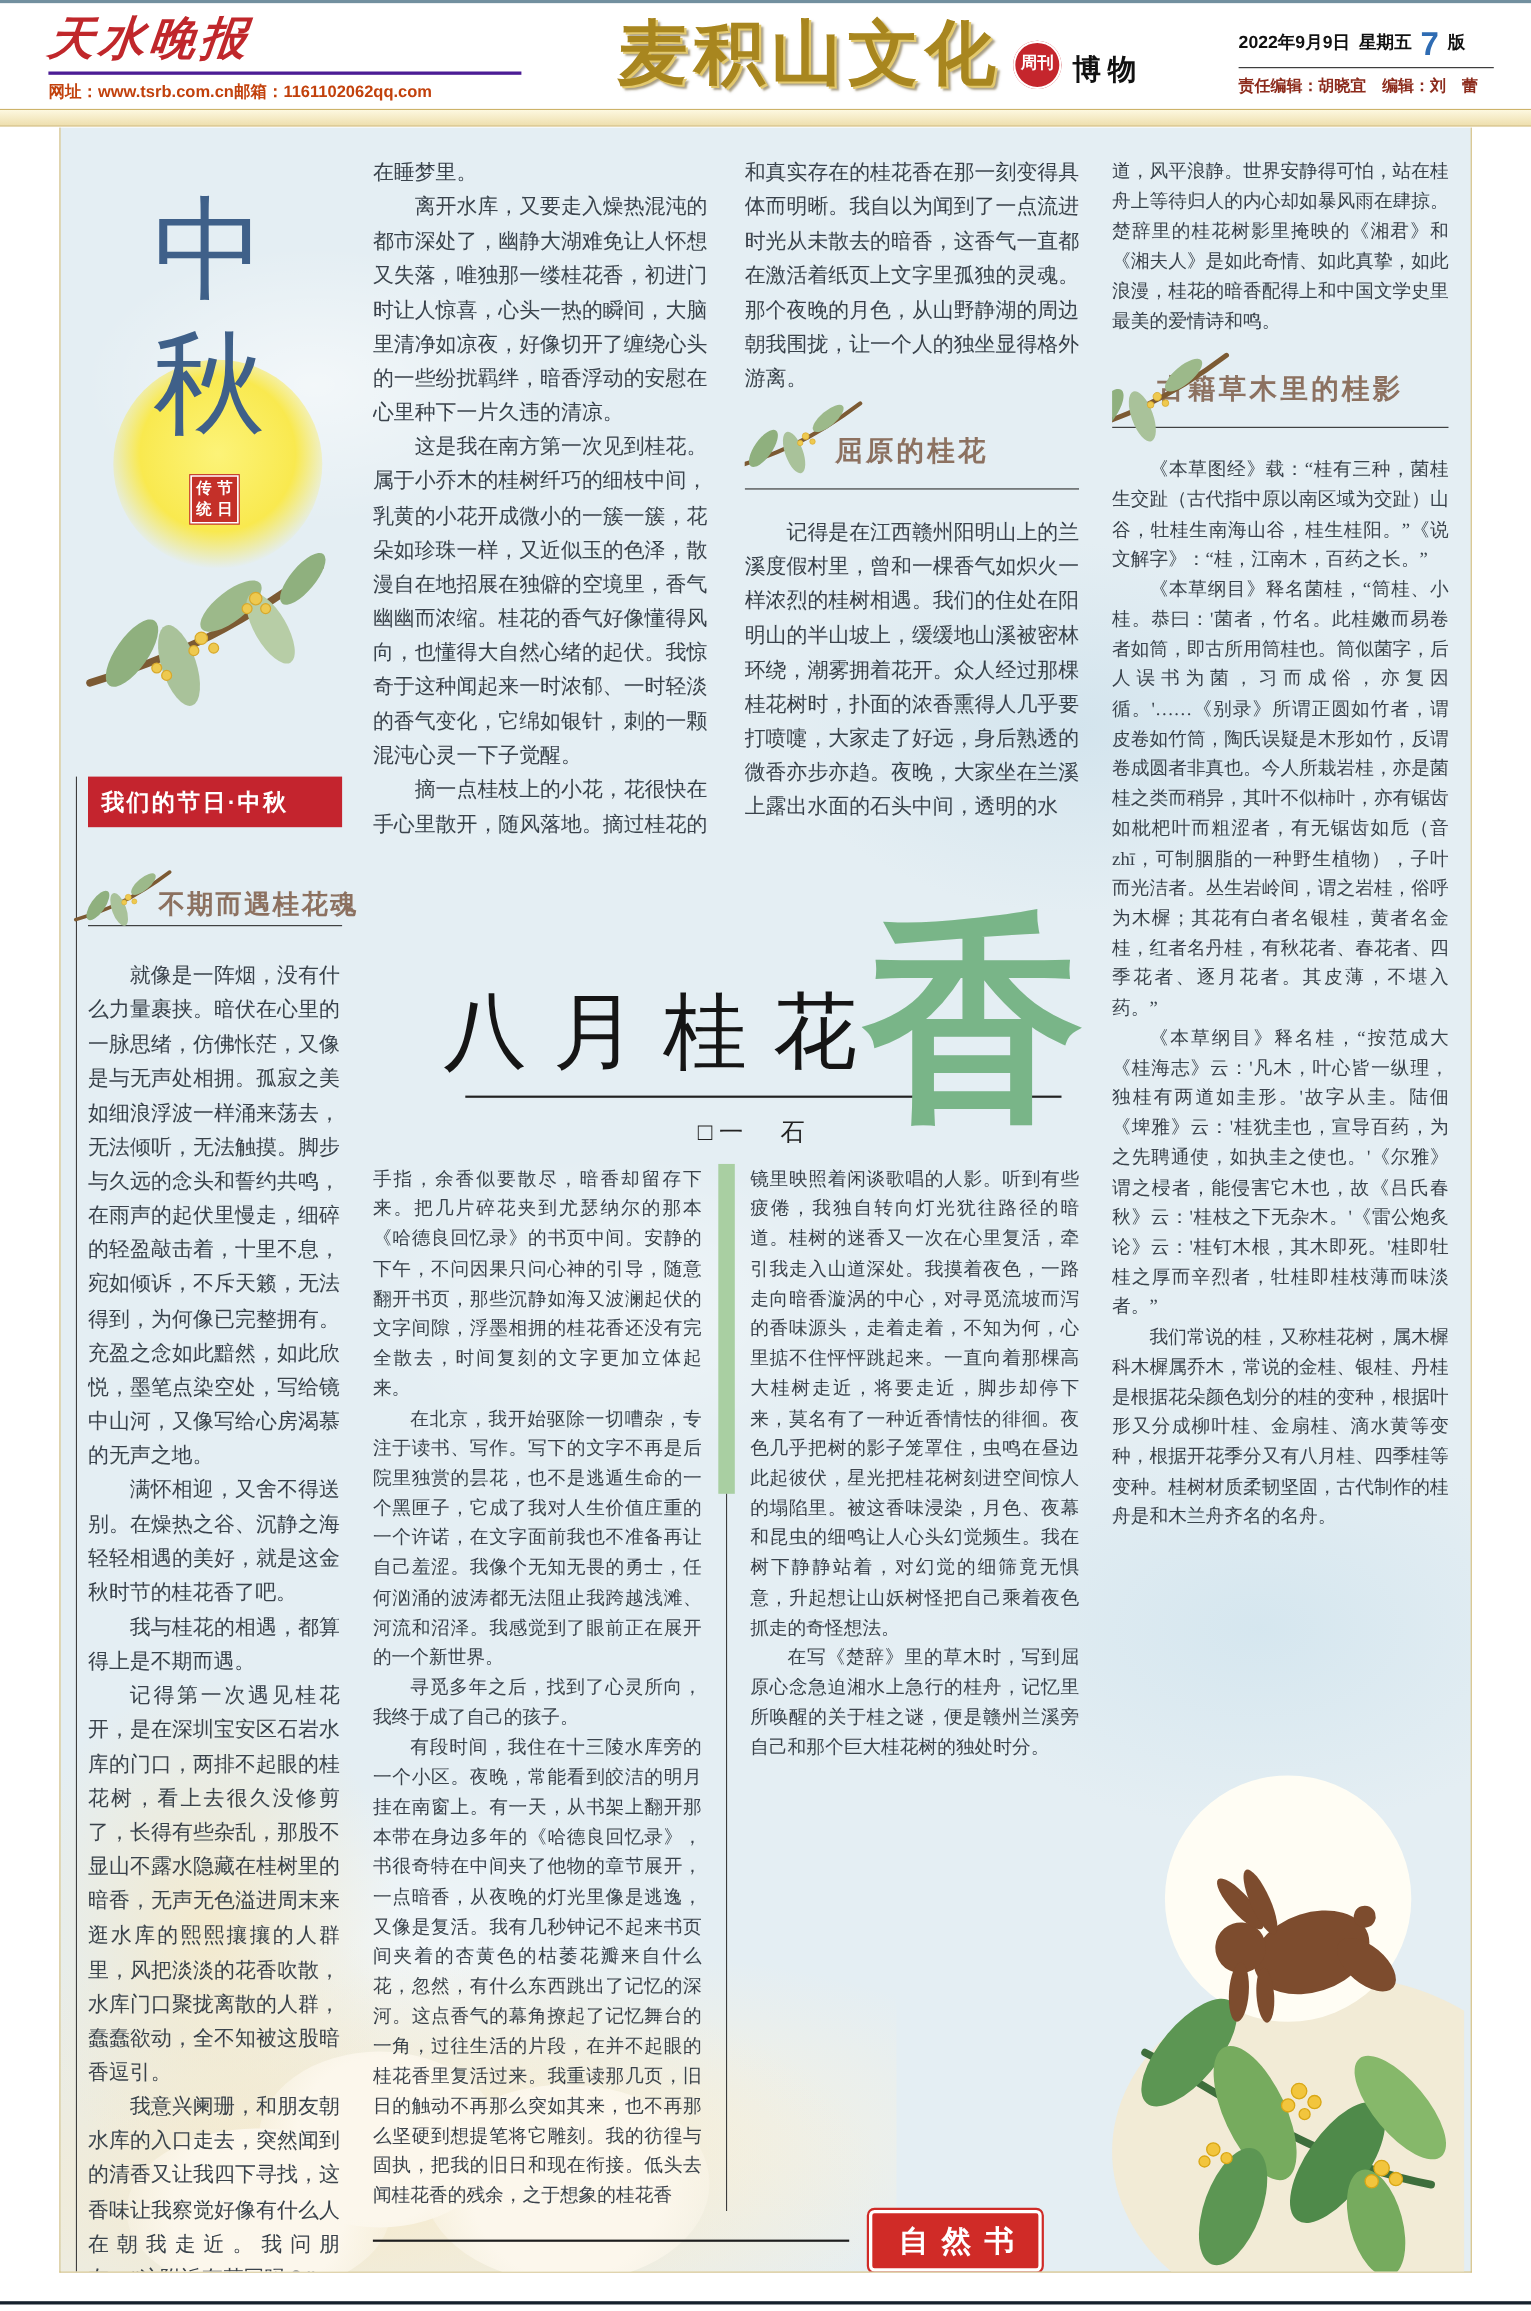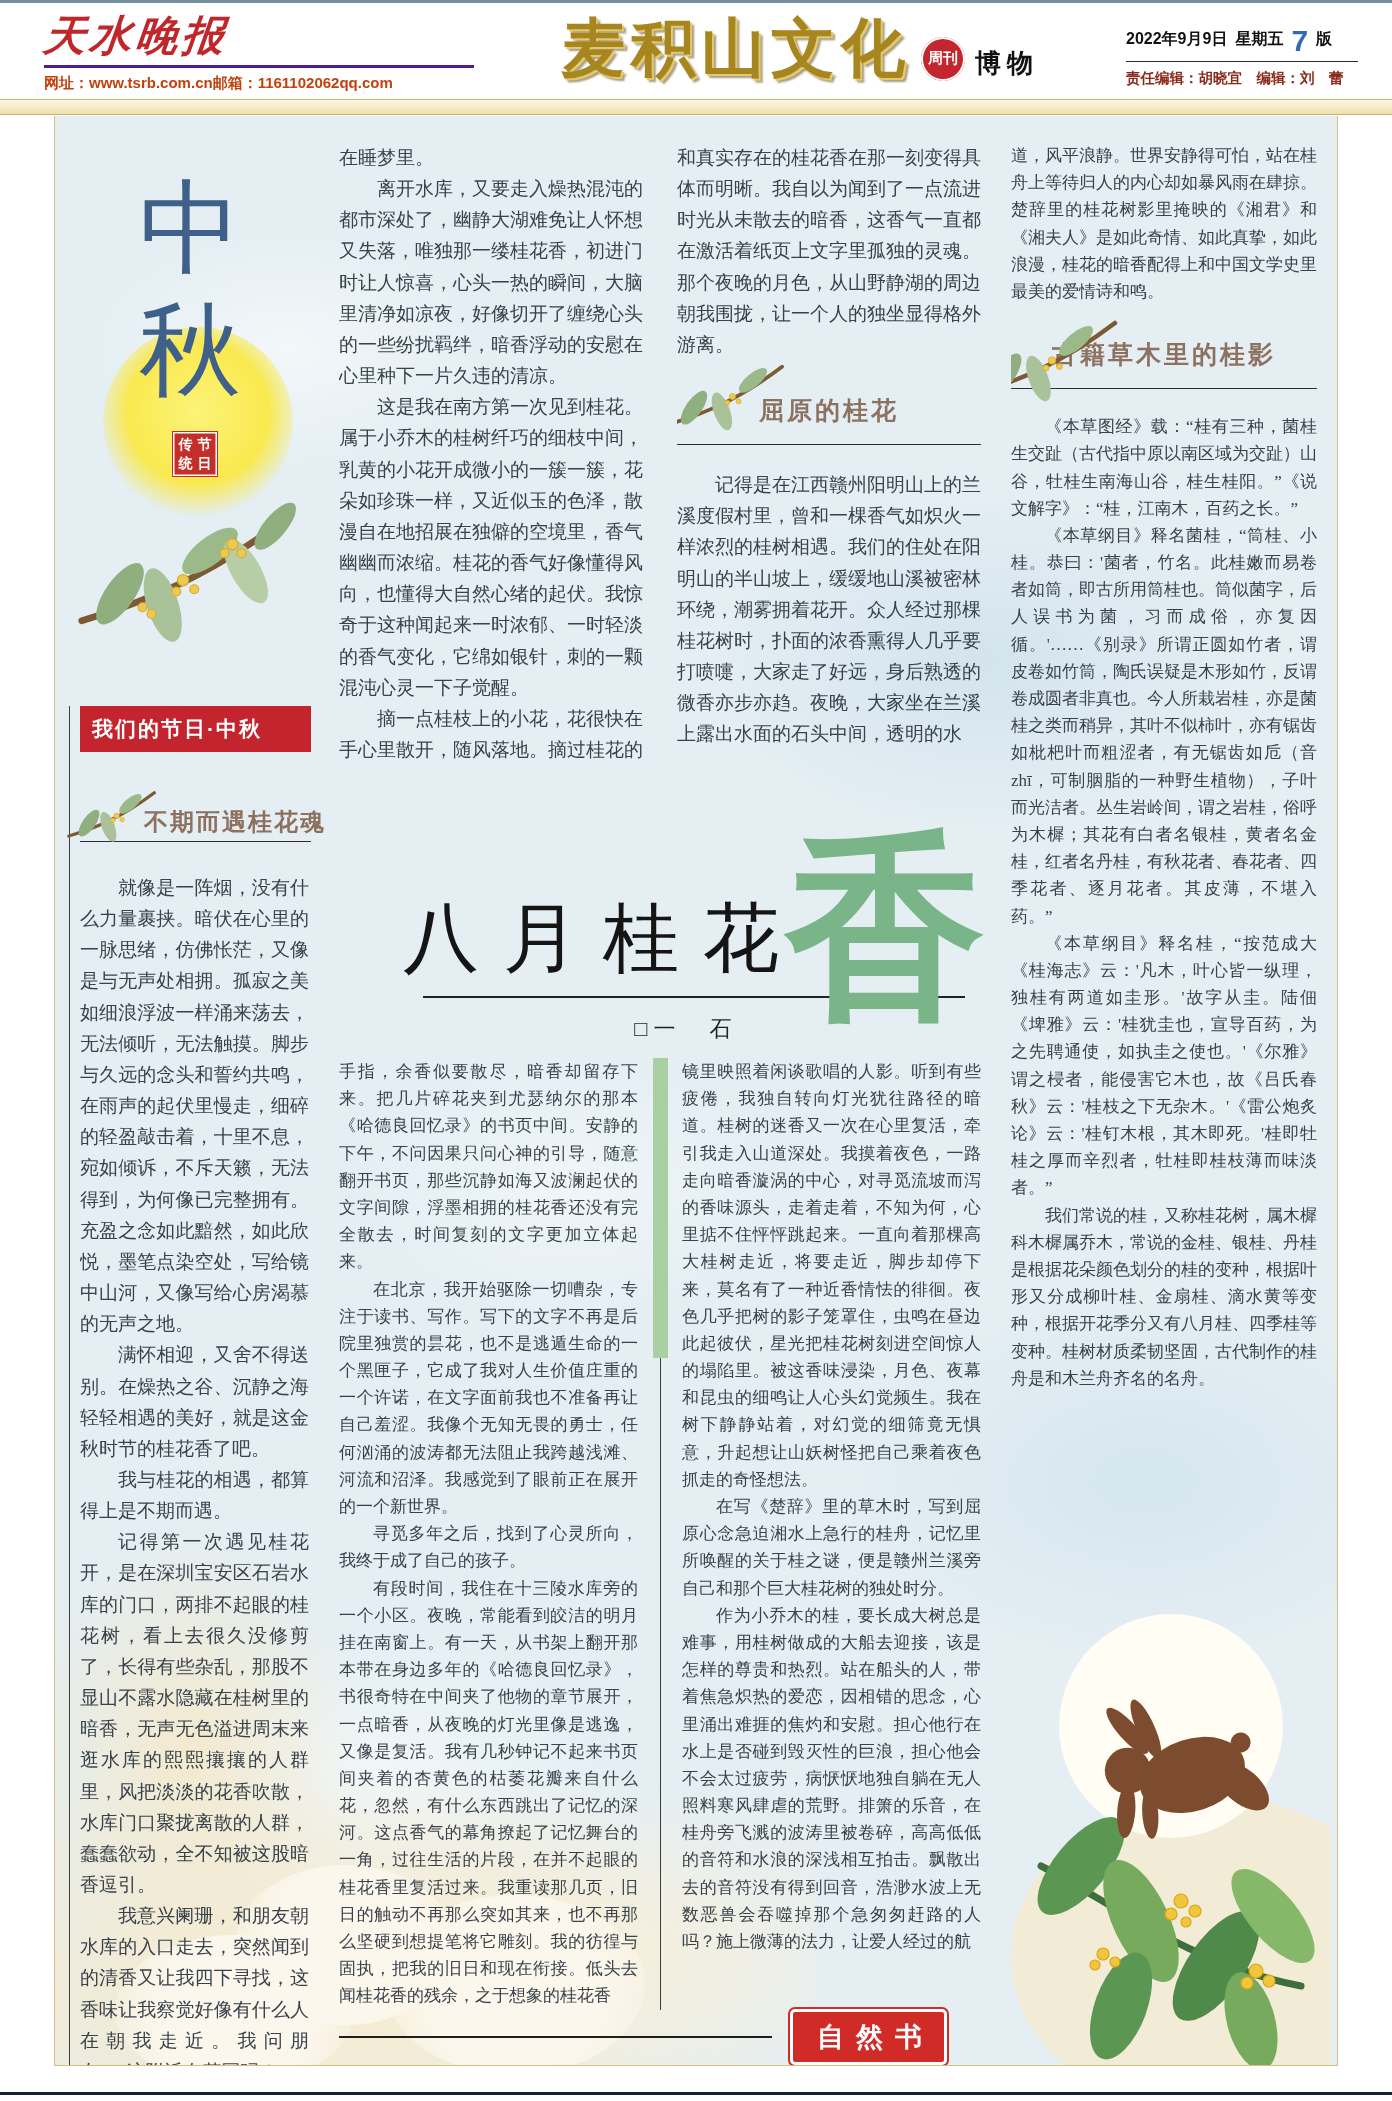--- a/index.html
+++ b/index.html
@@ -246,21 +246,20 @@
               <p>有段时间，我住在十三陵水库旁的一个小区。夜晚，常能看到皎洁的明月挂在南窗上。有一天，从书架上翻开那本带在身边多年的《哈德良回忆录》，书很奇特在中间夹了他物的章节展开，一点暗香，从夜晚的灯光里像是逃逸，又像是复活。我有几秒钟记不起来书页间夹着的杏黄色的枯萎花瓣来自什么花，忽然，有什么东西跳出了记忆的深河。这点香气的幕角撩起了记忆舞台的一角，过往生活的片段，在并不起眼的桂花香里复活过来。我重读那几页，旧日的触动不再那么突如其来，也不再那么坚硬到想提笔将它雕刻。我的彷徨与固执，把我的旧日和现在衔接。低头去闻桂花香的残余，之于想象的桂花香</p>
             </div>
           <div class="divider">
             <div class="gbar"></div>
             <div class="vline"></div>
           </div>
           <div class="col body small-body">
 
           <p class="cont">镜里映照着闲谈歌唱的人影。听到有些疲倦，我独自转向灯光犹往路径的暗道。桂树的迷香又一次在心里复活，牵引我走入山道深处。我摸着夜色，一路走向暗香漩涡的中心，对寻觅流坡而泻的香味源头，走着走着，不知为何，心里掂不住怦怦跳起来。一直向着那棵高大桂树走近，将要走近，脚步却停下来，莫名有了一种近香情怯的徘徊。夜色几乎把树的影子笼罩住，虫鸣在昼边此起彼伏，星光把桂花树刻进空间惊人的塌陷里。被这香味浸染，月色、夜幕和昆虫的细鸣让人心头幻觉频生。我在树下静静站着，对幻觉的细筛竟无惧意，升起想让山妖树怪把自己乘着夜色抓走的奇怪想法。</p>
               <p>在写《楚辞》里的草木时，写到屈原心念急迫湘水上急行的桂舟，记忆里所唤醒的关于桂之谜，便是赣州兰溪旁自己和那个巨大桂花树的独处时分。</p>
-              <p>作为小乔木的桂，要长成大树总是难事，用桂树做成的大船去迎接，该是怎样的尊贵和热烈。站在船头的人，带着焦急炽热的爱恋，因相错的思念，心里涌出难捱的焦灼和安慰。担心他行在水上是否碰到毁灭性的巨浪，担心他会不会太过疲劳，病恹恹地独自躺在无人照料寒风肆虐的荒野。排箫的乐音，在桂舟旁飞溅的波涛里被卷碎，高高低低的音符和水浪的深浅相互拍击。飘散出去的音符没有得到回音，浩渺水波上无数恶兽会吞噬掉那个急匆匆赶路的人吗？施上微薄的法力，让爱人经过的航</p>
             </div>
         </div>
 
         <div class="bottom-rule">
           <div class="rule-line"></div>
           <div class="stamp">自然书</div>
         </div>
       </div>
 
       <div class="right-col">

